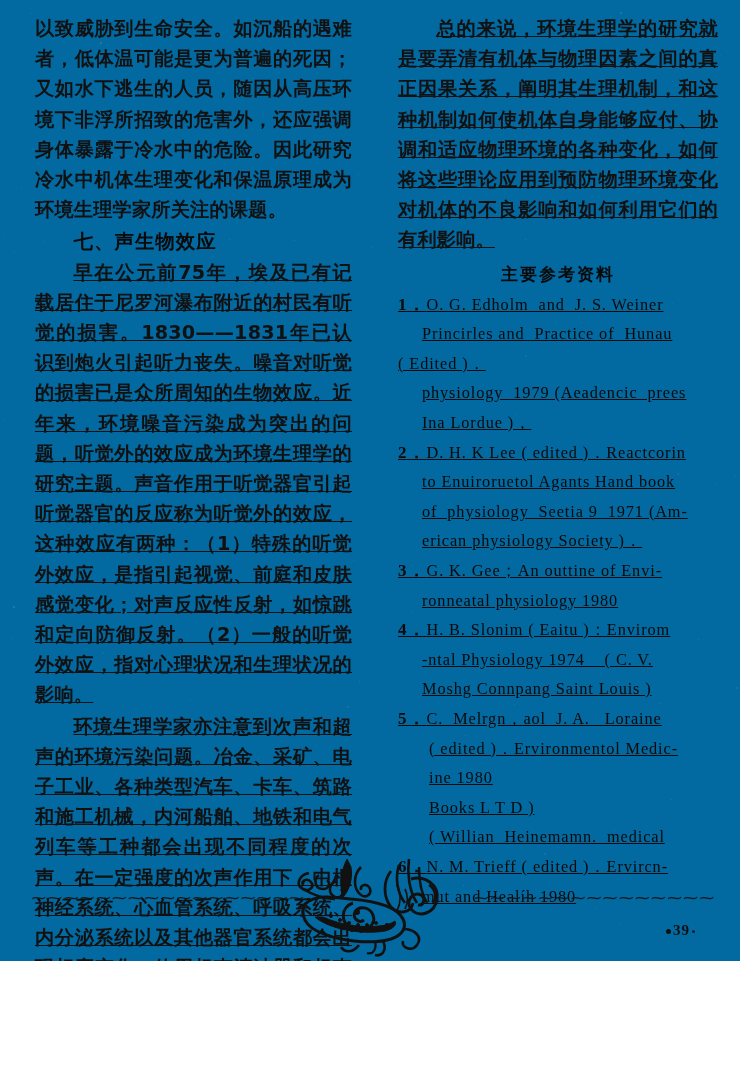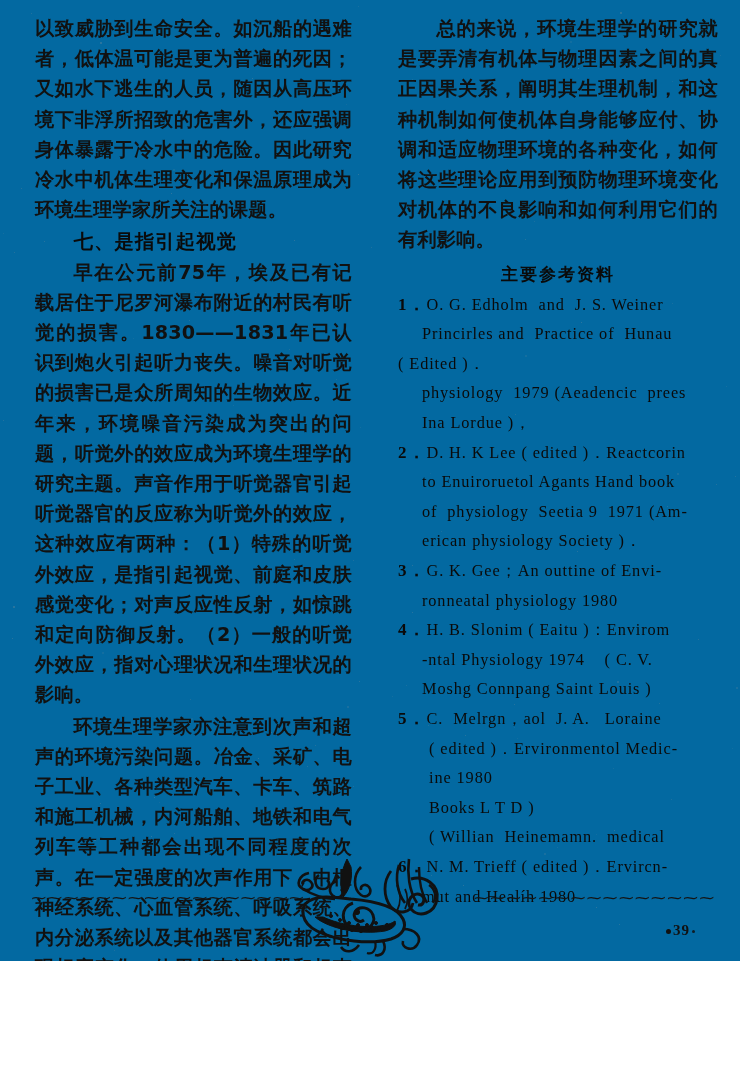--- a/index.html
+++ b/index.html
@@ -51,21 +51,21 @@
     font-family: "DejaVu Sans", "Liberation Sans", sans-serif;
     font-weight: 700;
     font-size: 19.2px;
     line-height: 30.2px;
     letter-spacing: .2px;
     text-align: justify;
     text-justify: inter-character;
     margin: 0 0 1px 0;
     color: #111;
   }
-  .cn-para.indent { text-indent: 2em; }
+  .cn-para.indent { text-indent: 2em; text-decoration: underline; }
 
   .cn-heading {
     font-family: "DejaVu Sans", "Liberation Sans", sans-serif;
     font-weight: 700;
     font-size: 19.4px;
     line-height: 30.2px;
     margin: 2px 0 0 0;
     text-indent: 2em;
     letter-spacing: 1px;
   }
@@ -96,20 +96,21 @@
     min-height: 1px;
   }
   .ref-num {
     font-weight: 700;
     font-size: 17px;
     letter-spacing: 1.5px;
   }
   .ref-line {
     display: block;
     white-space: pre;
+    text-decoration: underline;
   }
   .ref-line.ind1 { padding-left: 0; }
   .ref-line.ind2 { padding-left: 24px; }
   .ref-line.ind3 { padding-left: 31px; }
 
   
   .ornament-band {
     position: absolute;
     left: 0;
     top: 845px;
@@ -322,21 +323,21 @@
       <i style="width: 1px; height: 1px; left: 44.4805px; top: 240.759px; opacity: 0.61;"></i>
       <i style="width: 1px; height: 1px; left: 219.073px; top: 674.055px; opacity: 0.35;"></i>
     </div>
 
   <div class="columns">
 
     <div class="col col-left">
 
       <p class="cn-para">以致威胁到生命安全。如沉船的遇难者，低体温可能是更为普遍的死因；又如水下逃生的人员，随因从高压环境下非浮所招致的危害外，还应强调身体暴露于冷水中的危险。因此研究冷水中机体生理变化和保温原理成为环境生理学家所关注的课题。</p>
 
-      <h2 class="cn-heading">七、是指引起视觉</h2>
+      <h2 class="cn-heading">七、声生物效应</h2>
 
       <p class="cn-para indent">早在公元前75年，埃及已有记载居住于尼罗河瀑布附近的村民有听觉的损害。1830——1831年已认识到炮火引起听力丧失。噪音对听觉的损害已是众所周知的生物效应。近年来，环境噪音污染成为突出的问题，听觉外的效应成为环境生理学的研究主题。声音作用于听觉器官引起听觉器官的反应称为听觉外的效应，这种效应有两种：（1）特殊的听觉外效应，是指引起视觉、前庭和皮肤感觉变化；对声反应性反射，如惊跳和定向防御反射。（2）一般的听觉外效应，指对心理状况和生理状况的影响。</p>
 
       <p class="cn-para indent">环境生理学家亦注意到次声和超声的环境污染问题。冶金、采矿、电子工业、各种类型汽车、卡车、筑路和施工机械，内河船舶、地铁和电气列车等工种都会出现不同程度的次声。在一定强度的次声作用下，中枢神经系统、心血管系统、呼吸系统、内分泌系统以及其他器官系统都会出现相应变化。使用超声清洁器和超声钻的工人经常主诉疲劳、头痛、恶心和不适，两者的生理效应为研究者所关注。</p>
     </div>
 
     <div class="col col-right">
 
       <p class="cn-para indent">总的来说，环境生理学的研究就是要弄清有机体与物理因素之间的真正因果关系，阐明其生理机制，和这种机制如何使机体自身能够应付、协调和适应物理环境的各种变化，如何将这些理论应用到预防物理环境变化对机体的不良影响和如何利用它们的有利影响。</p>
 

